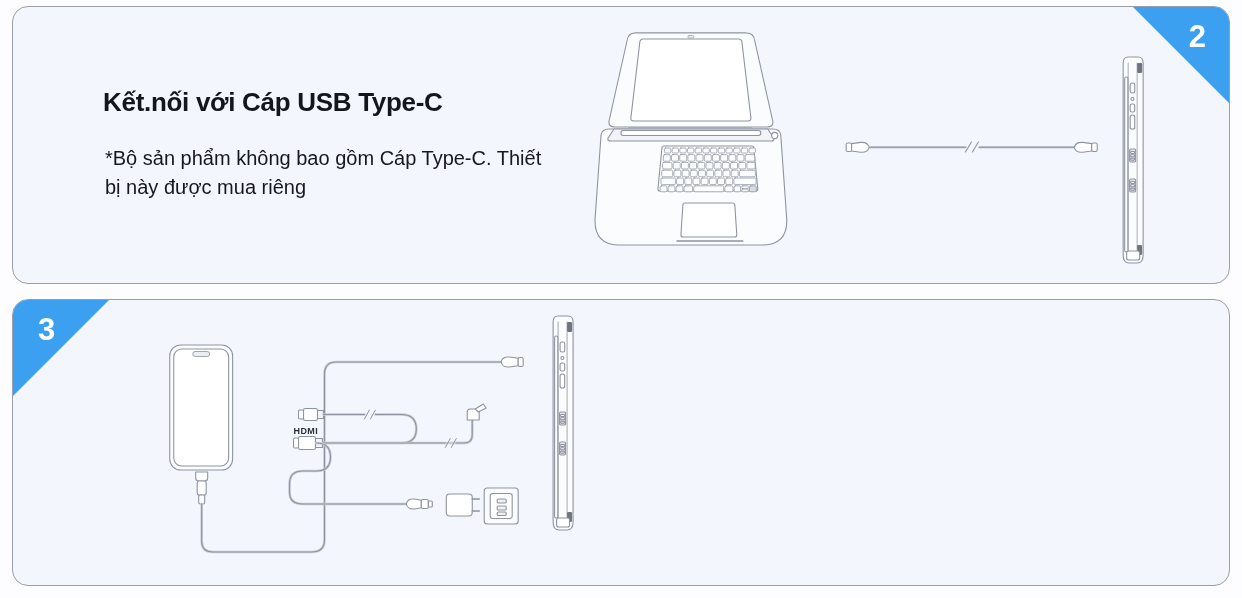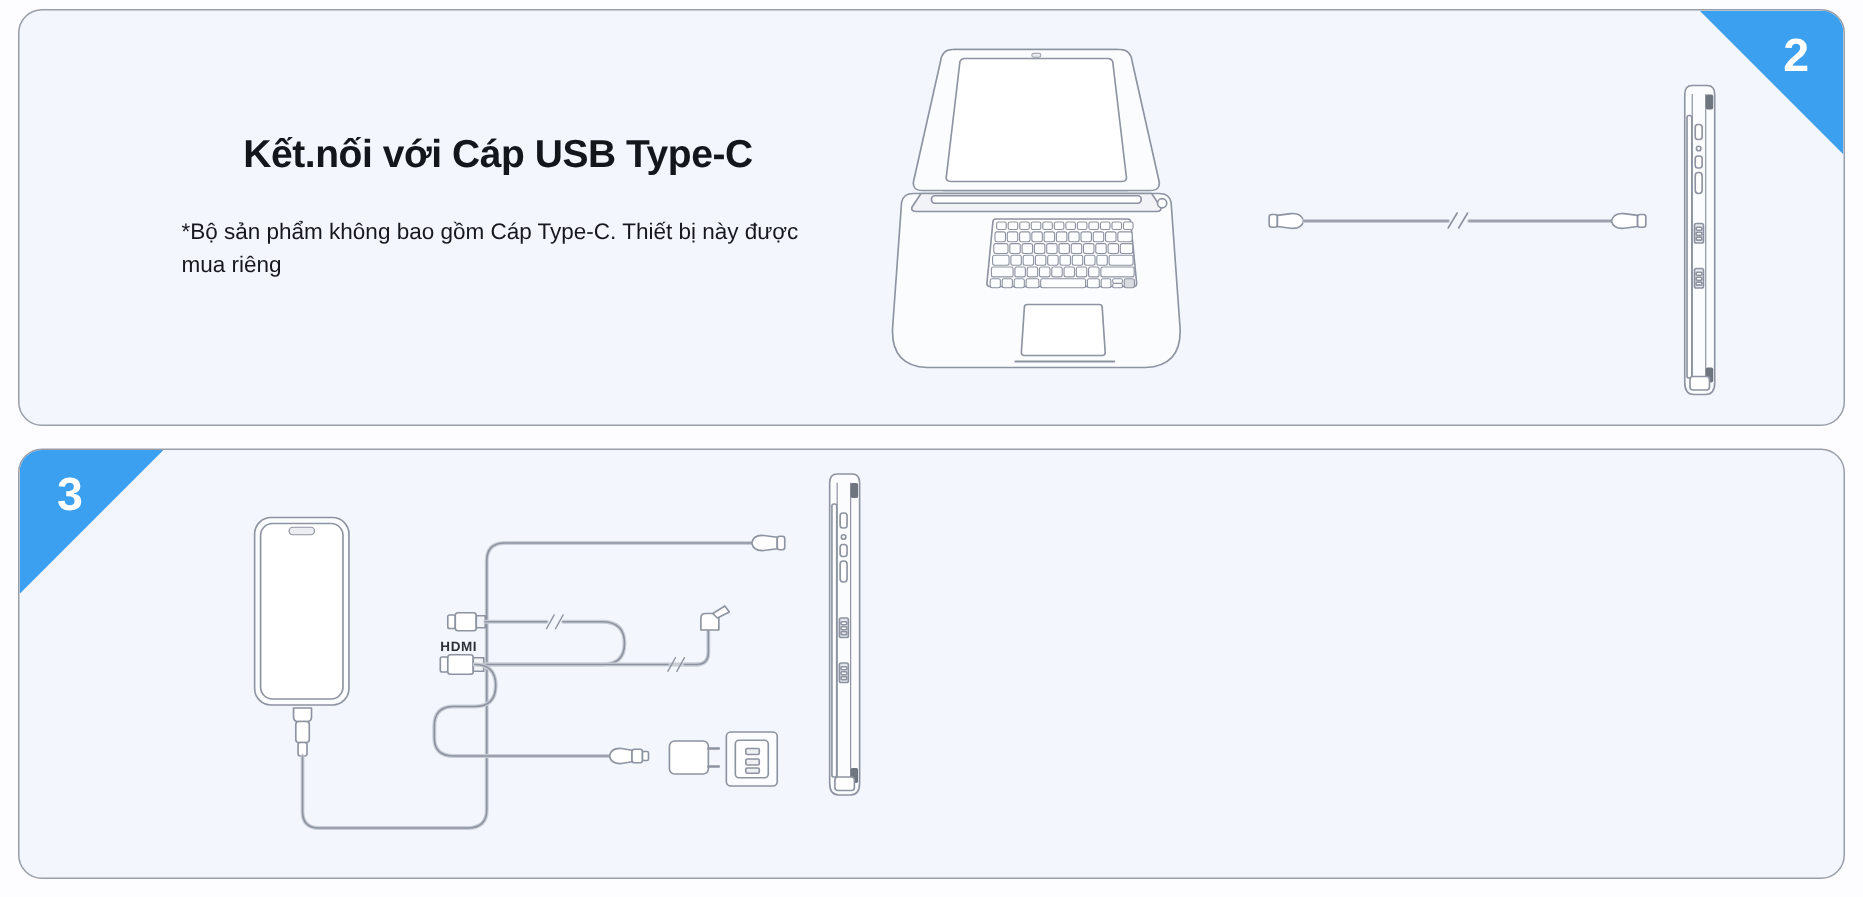--- a/index.html
+++ b/index.html
@@ -83,28 +83,27 @@
   }
   .tb-top  { left: 78px;  top: 80px;  width: 470px; }
 
   .headline {
     font-size: 26px;
     font-weight: bold;
     letter-spacing: -0.3px;
     margin: 0 0 26px 0;
     color: #13161b;
     white-space: nowrap;
-    text-align: center;
   }
   .tb-top .headline { padding-left: 12px; }
   .subline {
-    font-size: 15px;
+    font-size: 20px;
     line-height: 1.45;
     color: #16181d;
-    margin: 16px;
+    margin: 0;
     font-weight: 400;
   }
   .tb-top .subline { padding-left: 14px; }
 
   .svg-layer {
     position: absolute;
     left: 0;
     top: 0;
     width: 100%;
     height: 100%;

